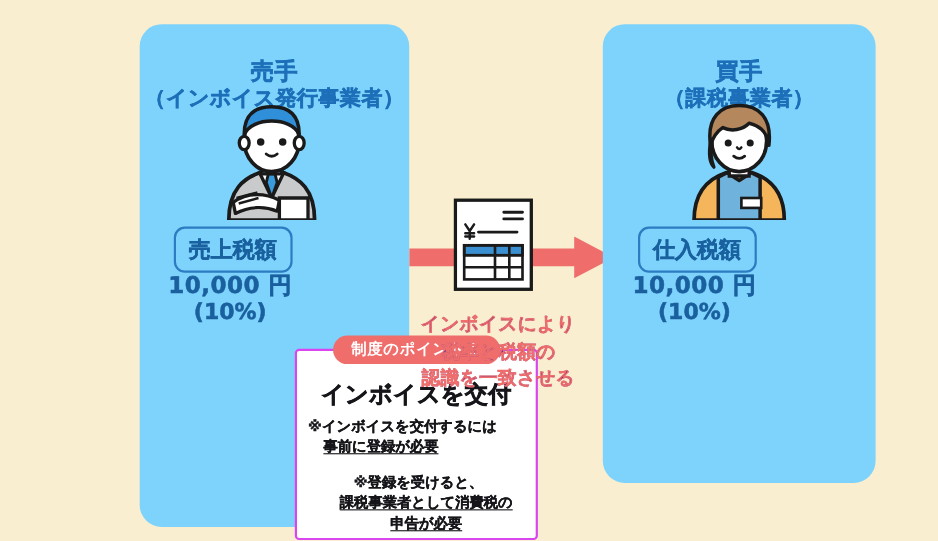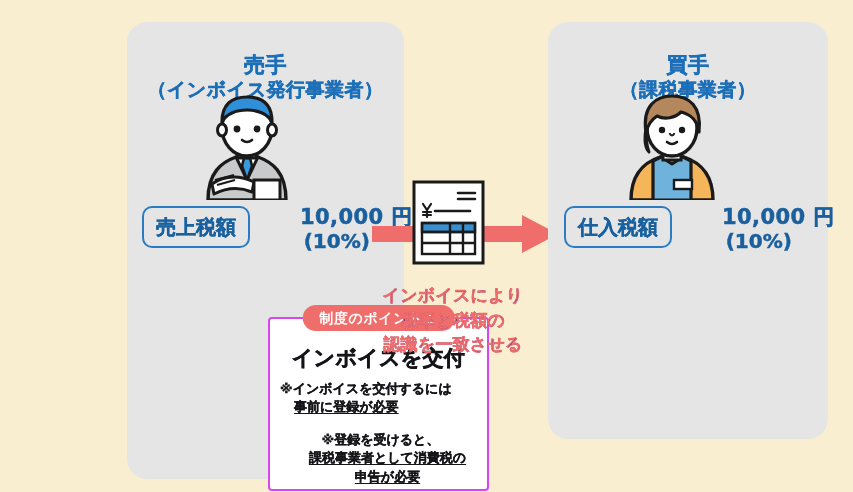--- a/index.html
+++ b/index.html
@@ -15,23 +15,22 @@
   #stage {
     position: relative;
     width: 853px;
     height: 492px;
     background: #f9eed0;
   }
 
   
   .card {
     position: absolute;
-    background: #e5e5e5;
+    background: #7dd3fc;
     border-radius: 20px;
-    padding-left: 32px;
   }
   #seller-card { left: 127px; top: 22px; width: 245px; height: 457px; }
   #buyer-card  { left: 548px; top: 22px; width: 248px; height: 417px; }
 
   .party-title {
     position: absolute;
     left: 0; right: 0;
     text-align: center;
     color: #1c6fb8;
     font-weight: bold;
@@ -43,21 +42,21 @@
   .party-title .l2 { display: block; font-size: 19px; }
   #seller-title { top: 30px; }
   #buyer-title  { top: 30px; }
 
   
   .avatar { position: absolute; }
   #seller-avatar { left: 188px; top: 88px; width: 118px; height: 112px; }
   #buyer-avatar  { left: 613px; top: 88px; width: 118px; height: 112px; }
 
   
-  .tax-row { position: absolute; display: flex; align-items: flex-start; }
+  .tax-row { position: absolute; display: flex; align-items: flex-end; flex-direction: column; }
   #seller-tax-row { left: 142px; top: 206px; }
   #buyer-tax-row  { left: 564px; top: 206px; }
 
   .tax-chip {
     border: 2px solid #2b7cc0;
     border-radius: 10px;
     color: #19619f;
     font-size: 20px;
     font-weight: bold;
     padding: 9px 12px;
@@ -67,21 +66,21 @@
   }
   .tax-amount {
     margin-left: 11px;
     color: #1a5f9e;
     font-weight: bold;
     text-align: center;
     line-height: 1.12;
     white-space: nowrap;
     -webkit-text-stroke: 0.5px #1a5f9e;
   }
-  .tax-amount .big   { display: block; font-size: 21px; letter-spacing: 0.4px; margin-left: 39px; }
+  .tax-amount .big   { display: block; font-size: 21px; letter-spacing: 0.4px; }
   .tax-amount .small { display: block; font-size: 20px; }
 
   
   .point-box {
     position: absolute;
     border: 2px solid #d946ef;
     border-radius: 4px;
     background: #ffffff;
   }
   #seller-point-box { left: 141px; top: 295px; width: 217px; height: 170px; }

